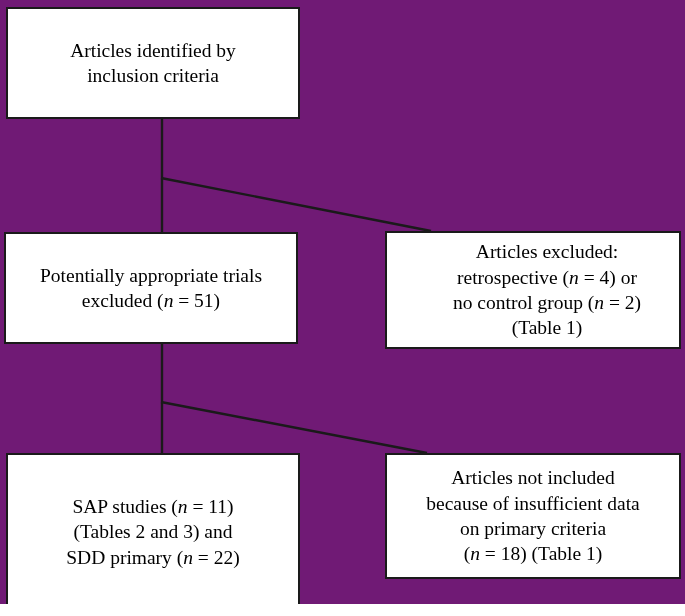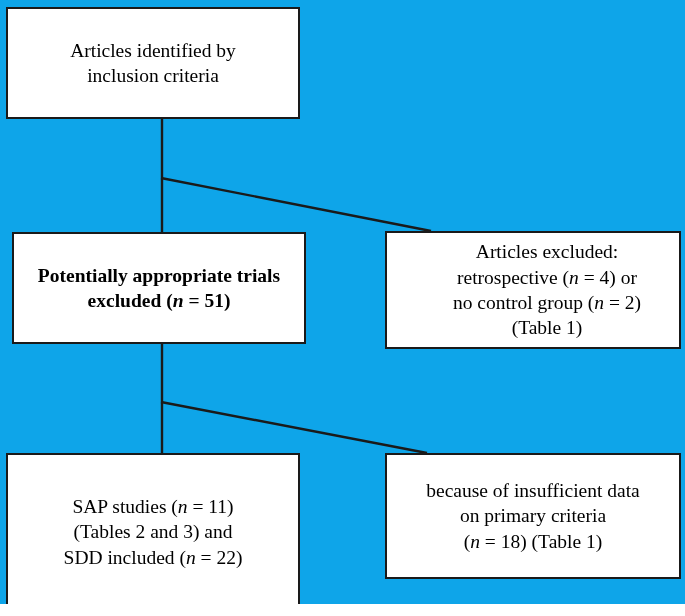--- a/index.html
+++ b/index.html
@@ -4,21 +4,21 @@
 <style>
   html, body {
     margin: 0;
     padding: 0;
     background: #ffffff;
   }
   #flowchart {
     position: relative;
     width: 685px;
     height: 604px;
-    background: #0ea5e9;
+    background: #701a75;
     font-family: "Liberation Serif", "DejaVu Serif", serif;
     overflow: hidden;
   }
   .node {
     position: absolute;
     box-sizing: border-box;
     border: 2px solid #1a1a1a;
     background: #ffffff;
     display: flex;
     align-items: center;
@@ -45,21 +45,21 @@
     position: absolute;
     left: 0;
     top: 0;
     width: 685px;
     height: 616px;
     z-index: 1;
   }
 
   
   #box-identified   { left: 6px;   top: 7px;   width: 294px; height: 112px; }
-  #box-potential    { left: 12px;   top: 232px; width: 294px; height: 112px; font-weight: bold; }
+  #box-potential    { left: 4px;   top: 232px; width: 294px; height: 112px; }
   #box-excluded     { left: 385px; top: 231px; width: 296px; height: 118px; padding-left: 28px; }
   #box-included     { left: 6px;   top: 453px; width: 294px; height: 158px; }
   #box-not-included { left: 385px; top: 453px; width: 296px; height: 126px; }
 </style>
 </head>
 <body>
 
 <div id="flowchart">
 
   <svg class="connectors" viewBox="0 0 685 616">
@@ -93,25 +93,26 @@
       <span class="node-line"><span>retrospective (</span><span class="v">n</span><span> = 4) or</span></span>
       <span class="node-line"><span>no control group (</span><span class="v">n</span><span> = 2)</span></span>
       <span class="node-line">(Table 1)</span>
     </div>
   </div>
 
   <div class="node" id="box-included">
     <div class="node-inner">
       <span class="node-line"><span>SAP studies (</span><span class="v">n</span><span> = 11)</span></span>
       <span class="node-line">(Tables 2 and 3) and</span>
-      <span class="node-line"><span>SDD included (</span><span class="v">n</span><span> = 22)</span></span>
+      <span class="node-line"><span>SDD primary (</span><span class="v">n</span><span> = 22)</span></span>
     </div>
   </div>
 
   <div class="node" id="box-not-included">
     <div class="node-inner">
+      <span class="node-line">Articles not included</span>
       <span class="node-line">because of insufficient data</span>
       <span class="node-line">on primary criteria</span>
       <span class="node-line"><span>(</span><span class="v">n</span><span> = 18) (Table 1)</span></span>
     </div>
   </div>
 
 </div>
 
 </body></html>

